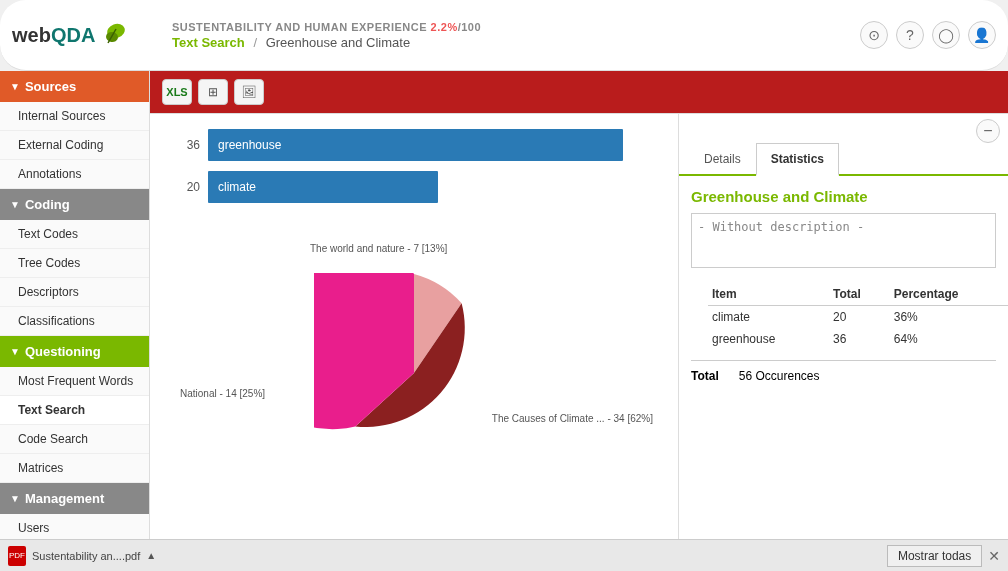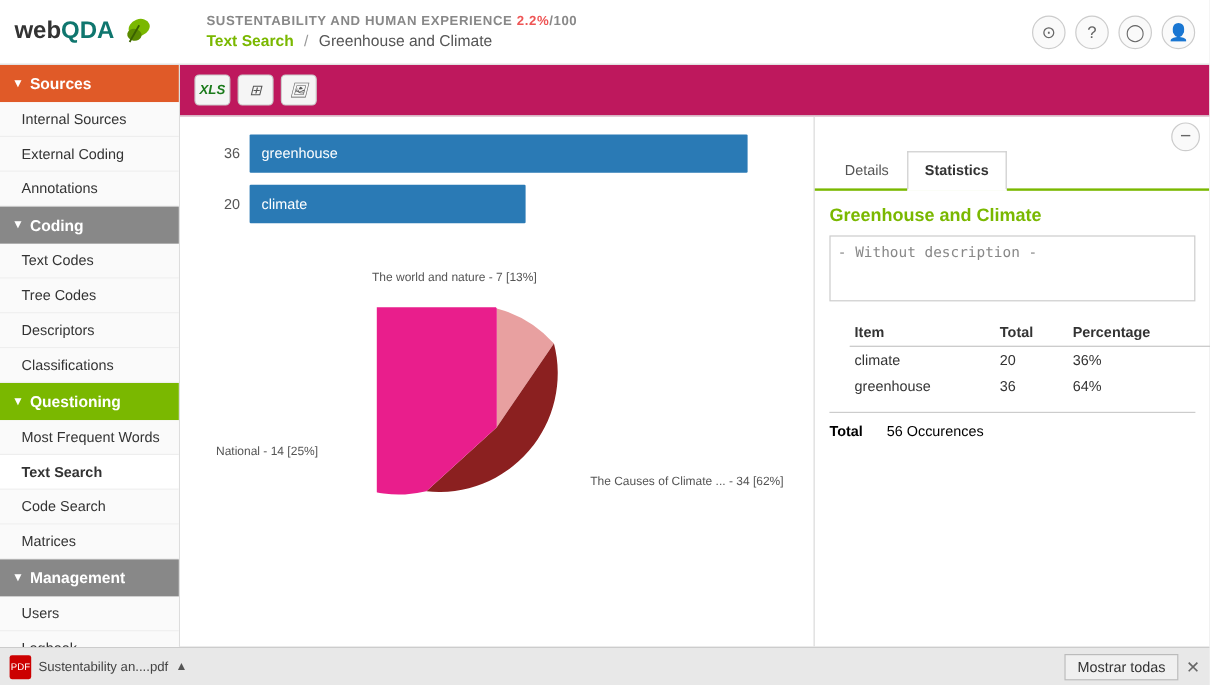--- a/index.html
+++ b/index.html
@@ -1,26 +1,27 @@
 <!DOCTYPE html>
 <html><head>
   <meta charset="utf-8">
   <style>
     * { margin: 0; padding: 0; box-sizing: border-box; }
     body { font-family: Arial, sans-serif; font-size: 13px; background: #f0f0f0; width: 1008px; height: 571px; overflow: hidden; display: flex; flex-direction: column; }
 
     
     .top-bar {
-      height: 54px;
+      height: 71px;
       background: #fff;
       display: flex;
       align-items: center;
       padding: 0 12px;
       border-bottom: 1px solid #ddd;
       flex-shrink: 0;
+      border-radius: 26px;
     }
     .logo {
       display: flex;
       align-items: center;
       font-size: 20px;
       font-weight: bold;
       color: #333;
       width: 150px;
       flex-shrink: 0;
     }
@@ -111,27 +112,26 @@
     .content-area {
       flex: 1;
       display: flex;
       flex-direction: column;
       overflow: hidden;
     }
 
     
     .toolbar {
       padding: 8px 12px;
-      background: #be185d;
+      background: #b91c1c;
       border-bottom: 1px solid #ddd;
       display: flex;
       align-items: center;
       gap: 6px;
       flex-shrink: 0;
-      font-style: italic;
     }
     .toolbar-btn {
       width: 30px; height: 26px;
       border: 1px solid #ccc;
       border-radius: 4px;
       background: #f5f5f5;
       cursor: pointer;
       display: flex; align-items: center; justify-content: center;
       font-size: 12px;
       color: #555;

